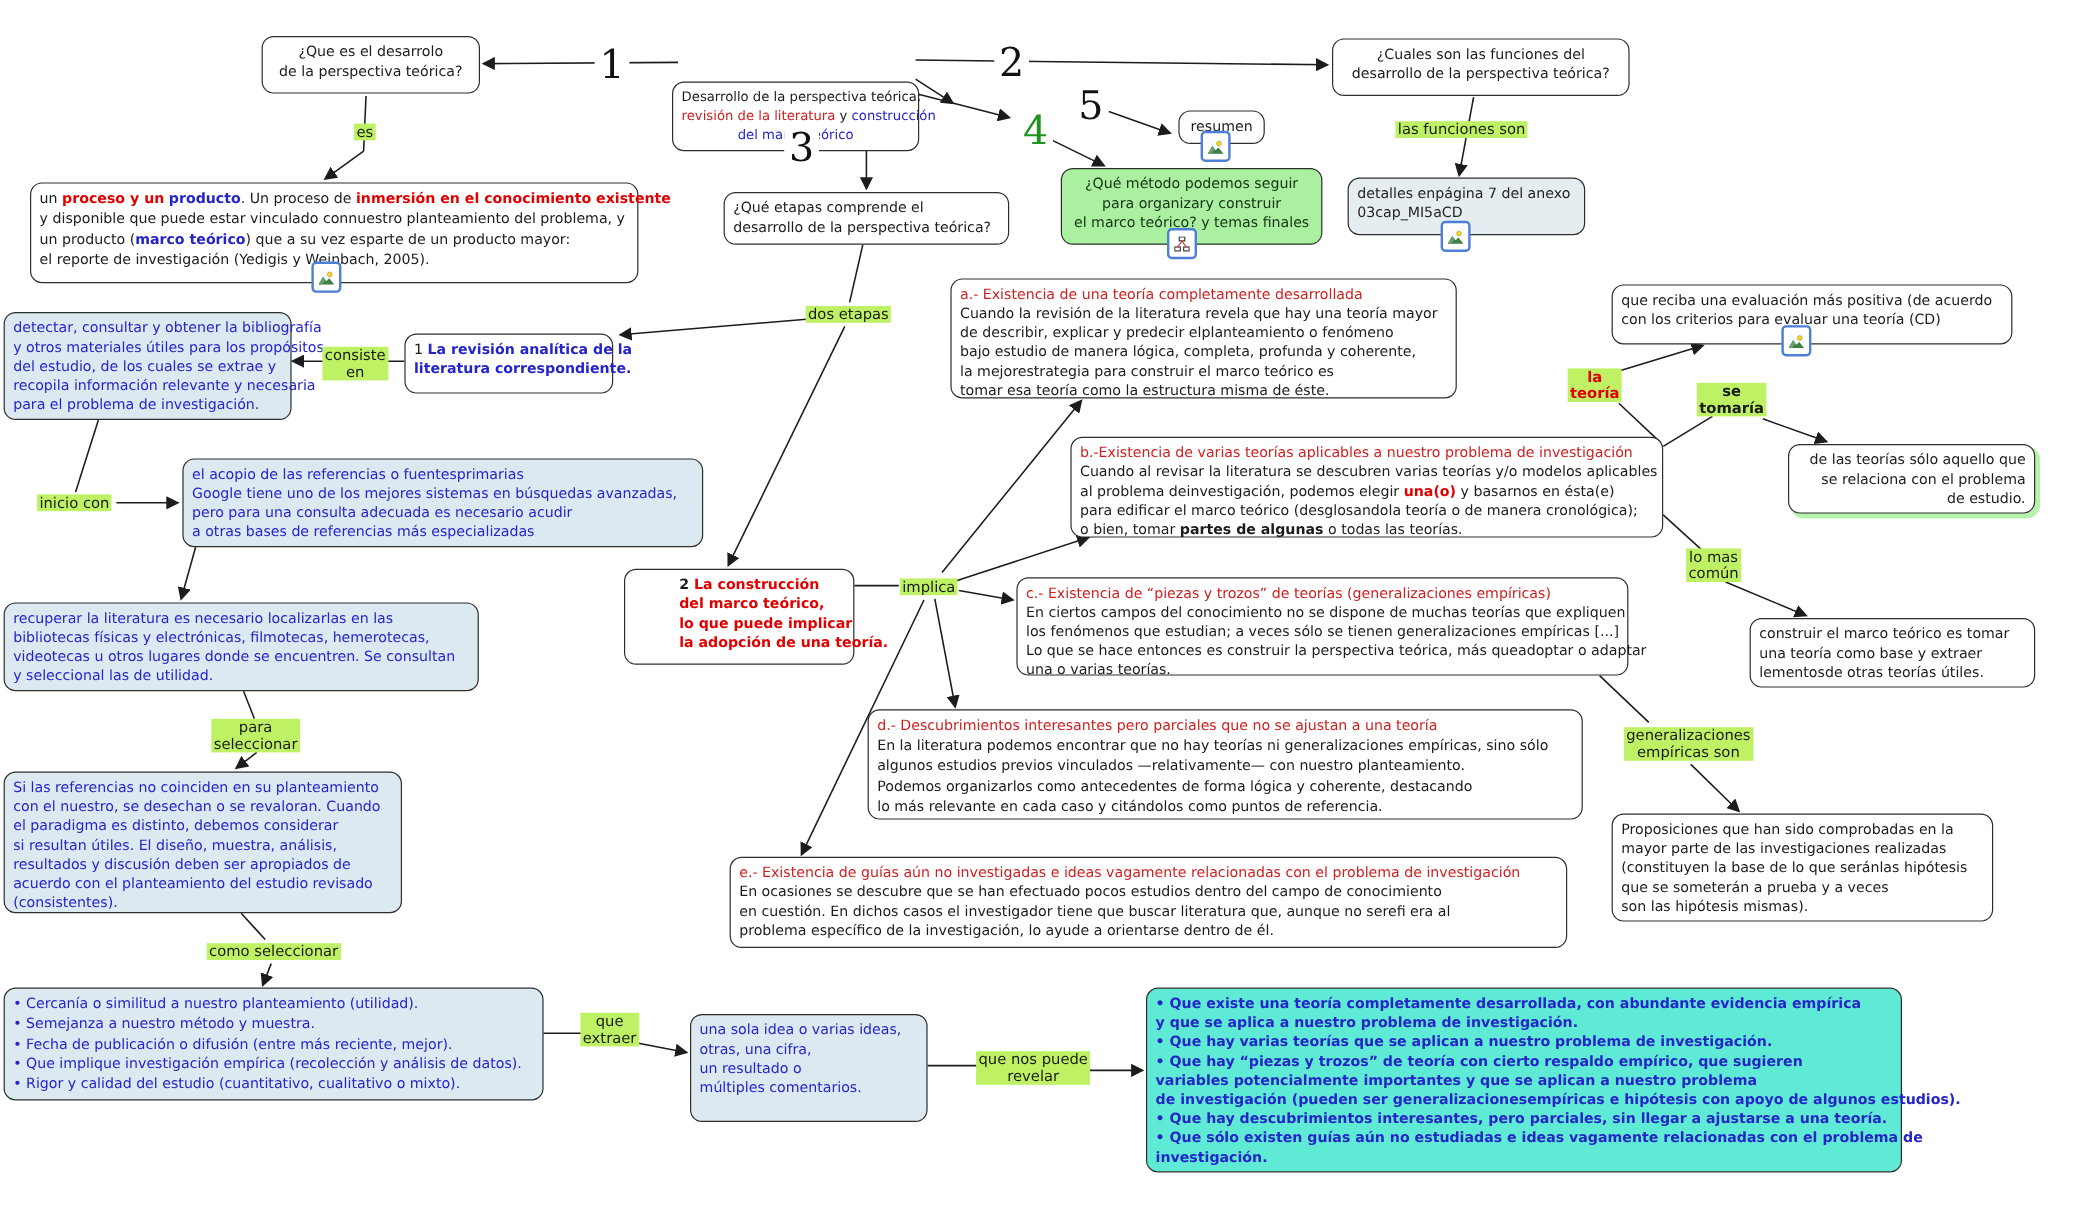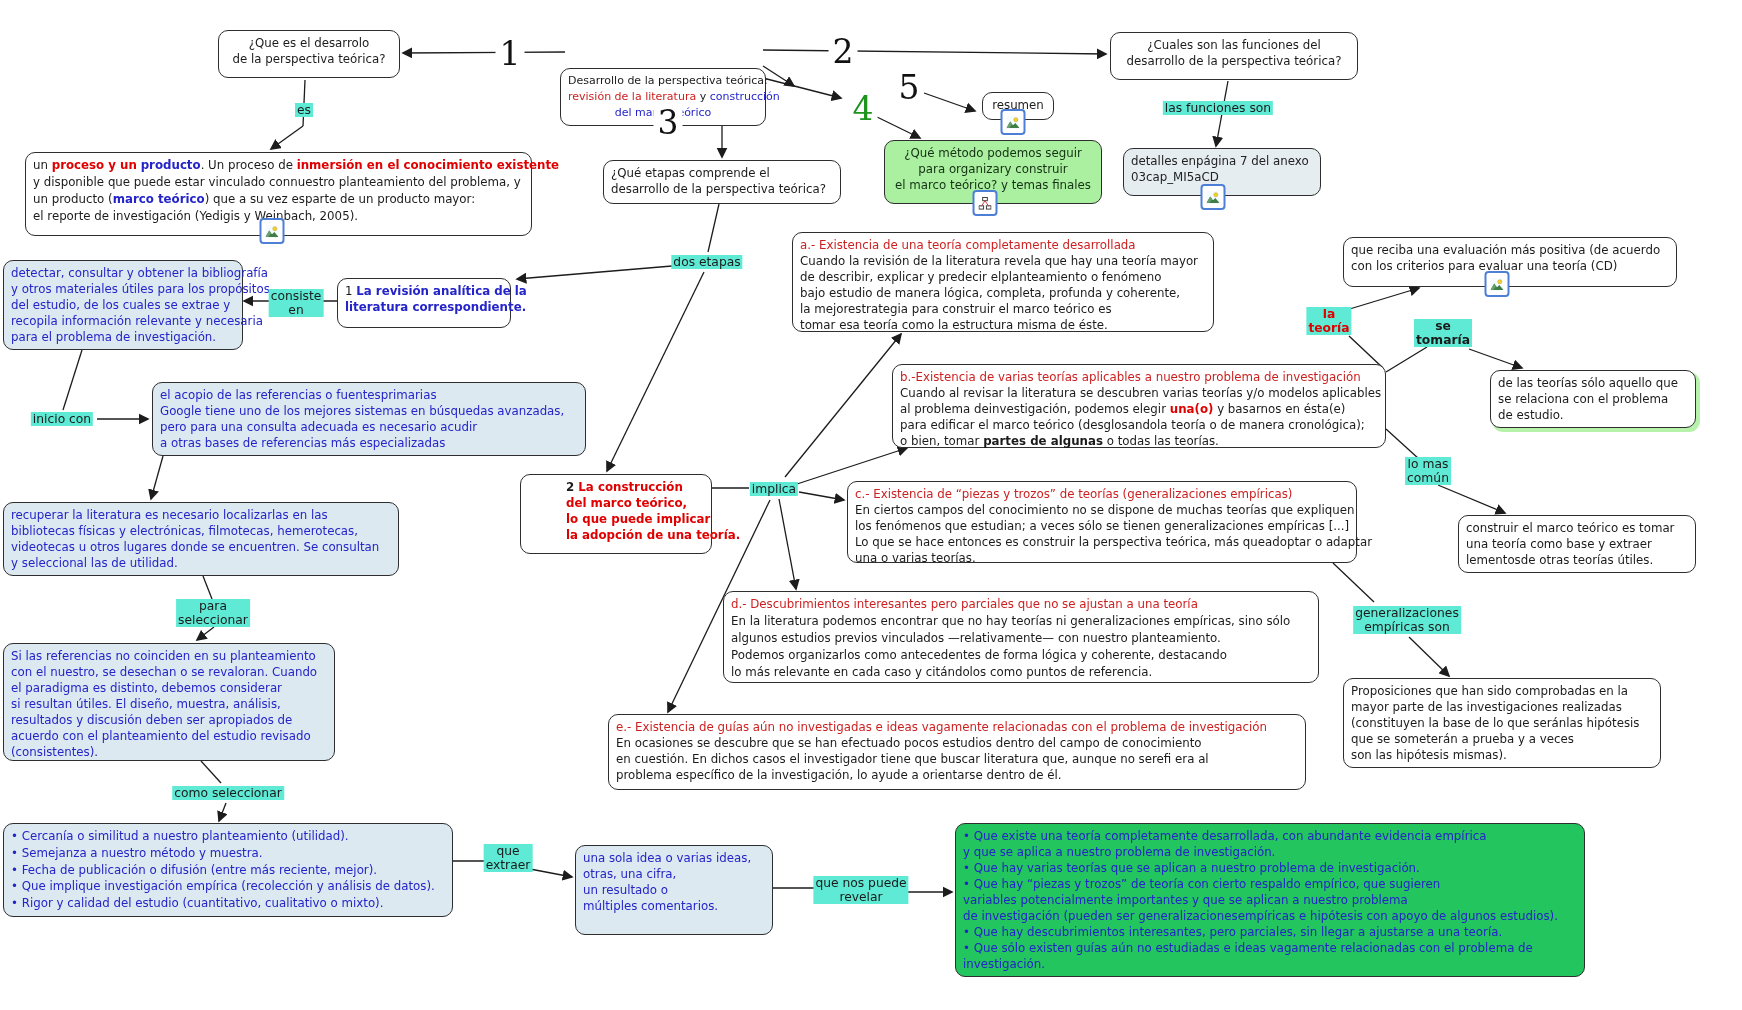--- a/index.html
+++ b/index.html
@@ -3,34 +3,34 @@
 <meta charset="utf-8">
 <style>
   html,body{margin:0;padding:0;background:#fff;}
   #canvas{position:relative;width:1742px;height:1010px;background:#fff;overflow:hidden;
           font-family:"DejaVu Sans",sans-serif;}
   #edges{position:absolute;left:0;top:0;pointer-events:none;}
   .node{position:absolute;border:1.4px solid #2e2e2e;border-radius:10px;background:#fff;
         color:#1b1b1b;font-size:11.8px;line-height:16px;padding:4px 7px;white-space:nowrap;
         box-sizing:border-box;}
   .node.bg-blue{background:#dce9f1;color:#2424c8;}
-  .node.bg-lblue{background:#22c55e;color:#2424c8;}
+  .node.bg-lblue{background:#5eead4;color:#2424c8;font-weight:bold;}
   .node.bg-green{background:#abf0a0;color:#143114;}
   .node.bg-gray{background:#e6edf1;color:#222;}
   .node.center{text-align:center;}
-  .node.greenshadow{box-shadow:3px 3px 0 1px #b7f2aa;}
+  .node.greenshadow{box-shadow:3px 3px 0 1px #b7f2aa;text-align:right;}
   .s-k{color:#1b1b1b}
   .s-kb{color:#1b1b1b;font-weight:bold}
   .s-b{color:#2424c8}
   .s-bb{color:#2424c8;font-weight:bold}
   .s-rt{color:#cd1f1f}
   .s-rb{color:#e00000;font-weight:bold}
   .s-inh{}
   .lbl{position:absolute;transform:translate(-50%,-50%);text-align:center;font-size:12.3px;
-       line-height:14px;color:#1b1b1b;background:#5eead4;padding:0 2px;white-space:nowrap;}
+       line-height:14px;color:#1b1b1b;background:#bef264;padding:0 2px;white-space:nowrap;}
   .lbl.red-bold{color:#e00000;font-weight:bold;}
   .lbl.bold{font-weight:bold;}
   .num{position:absolute;transform:translate(-50%,-50%);font-family:"DejaVu Serif",serif;
        font-size:33px;color:#111;background:#fff;padding:0 4px;line-height:34px;}
   .num.green{color:#1e941e;}
   .res-icon{position:absolute;transform:translate(-50%,-50%);width:21px;height:22px;
        background:#fff;border:2px solid #4d7fd6;border-radius:4px;display:flex;
        align-items:center;justify-content:center;}
   .res-icon svg{display:block;}
 </style>

